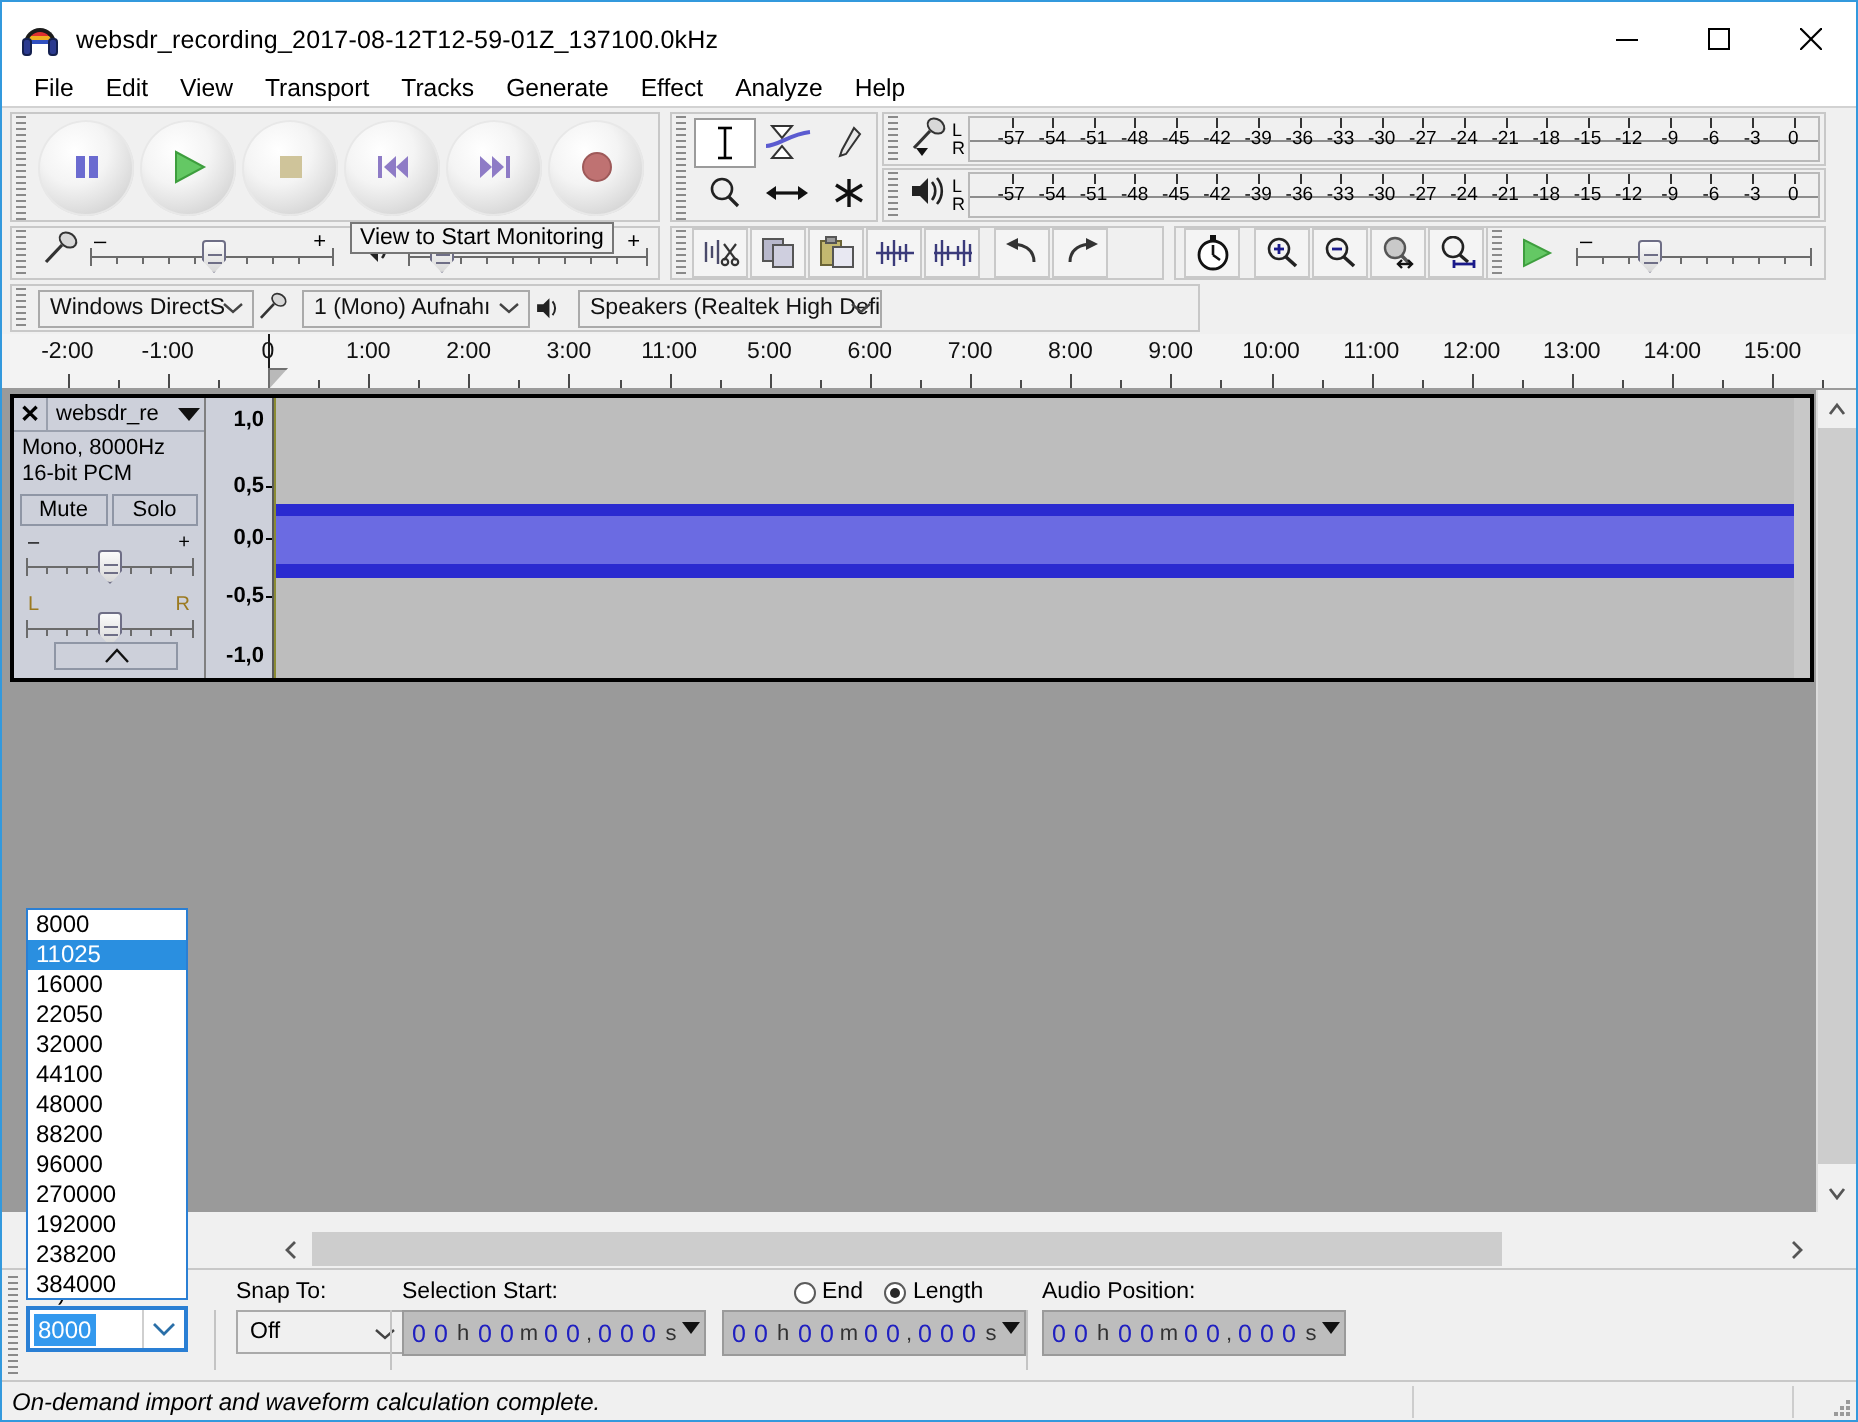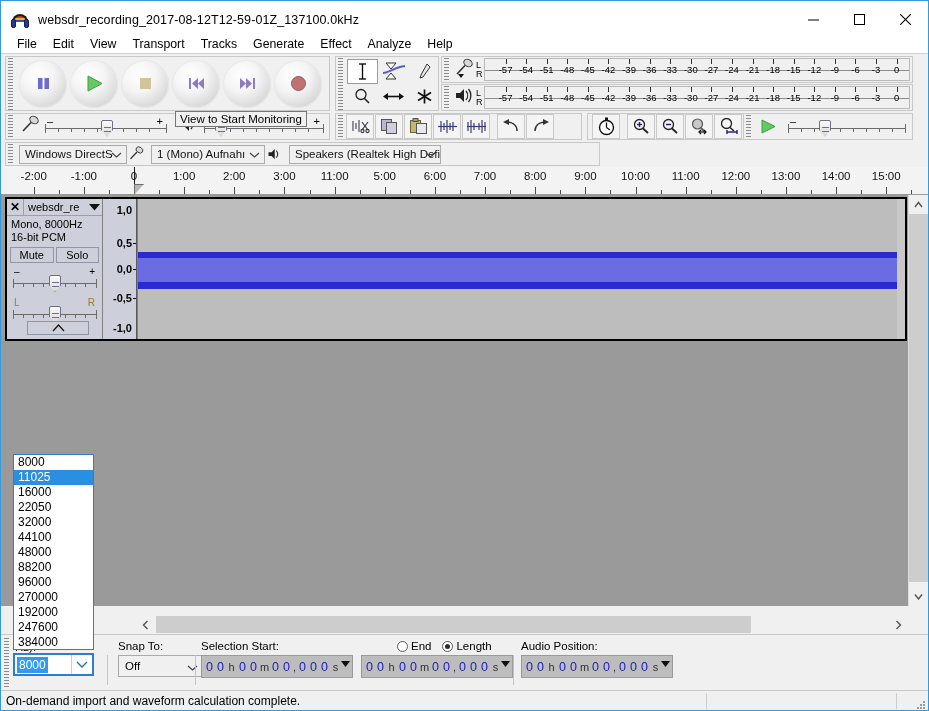--- a/index.html
+++ b/index.html
@@ -292,21 +292,21 @@
     content:""; position:absolute; left:2px; top:2px; width:5px; height:5px;
     border-radius:50%; background:#2b2b2b;
   }
 
   
   .statusbar {
     position:absolute; left:0; bottom:0; width:927px; height:20px;
     background:#f0f0f0; border-top:1px solid #c8c8c8;
     display:flex; align-items:center;
   }
-  .status-text { font-size:12px; color:#000; padding-left:5px; white-space:nowrap;}
+  .status-text { font-size:12px; color:#000; padding-left:5px; white-space:nowrap;font-style:italic;}
   .status-sep { position:absolute; top:2px; width:1px; height:16px; background:#cdcdcd;}
 
   
   .rate-popup {
     position:absolute; left:12px; top:453px; width:81px; height:196px;
     background:#ffffff; border:1px solid #2a7fd4; z-index:60;
     overflow:hidden;
   }
   .rate-opt {
     height:15px; line-height:15px; font-size:12px; color:#000;
@@ -1111,21 +1111,21 @@
       <div class="rate-opt sel">11025</div>
       <div class="rate-opt">16000</div>
       <div class="rate-opt">22050</div>
       <div class="rate-opt">32000</div>
       <div class="rate-opt">44100</div>
       <div class="rate-opt">48000</div>
       <div class="rate-opt">88200</div>
       <div class="rate-opt">96000</div>
       <div class="rate-opt">270000</div>
       <div class="rate-opt">192000</div>
-      <div class="rate-opt">247600</div>
+      <div class="rate-opt">238200</div>
       <div class="rate-opt">384000</div>
     </div>
   <div class="rate-combo-open">
     <span class="val">8000</span>
     <span class="arrowbox">
       <svg width="12" height="9" viewBox="0 0 12 9">
           <polyline points="1,2 6,7 11,2" fill="none" stroke="#2a6fa8" stroke-width="1.4"></polyline>
         </svg>
     </span>
   </div>

